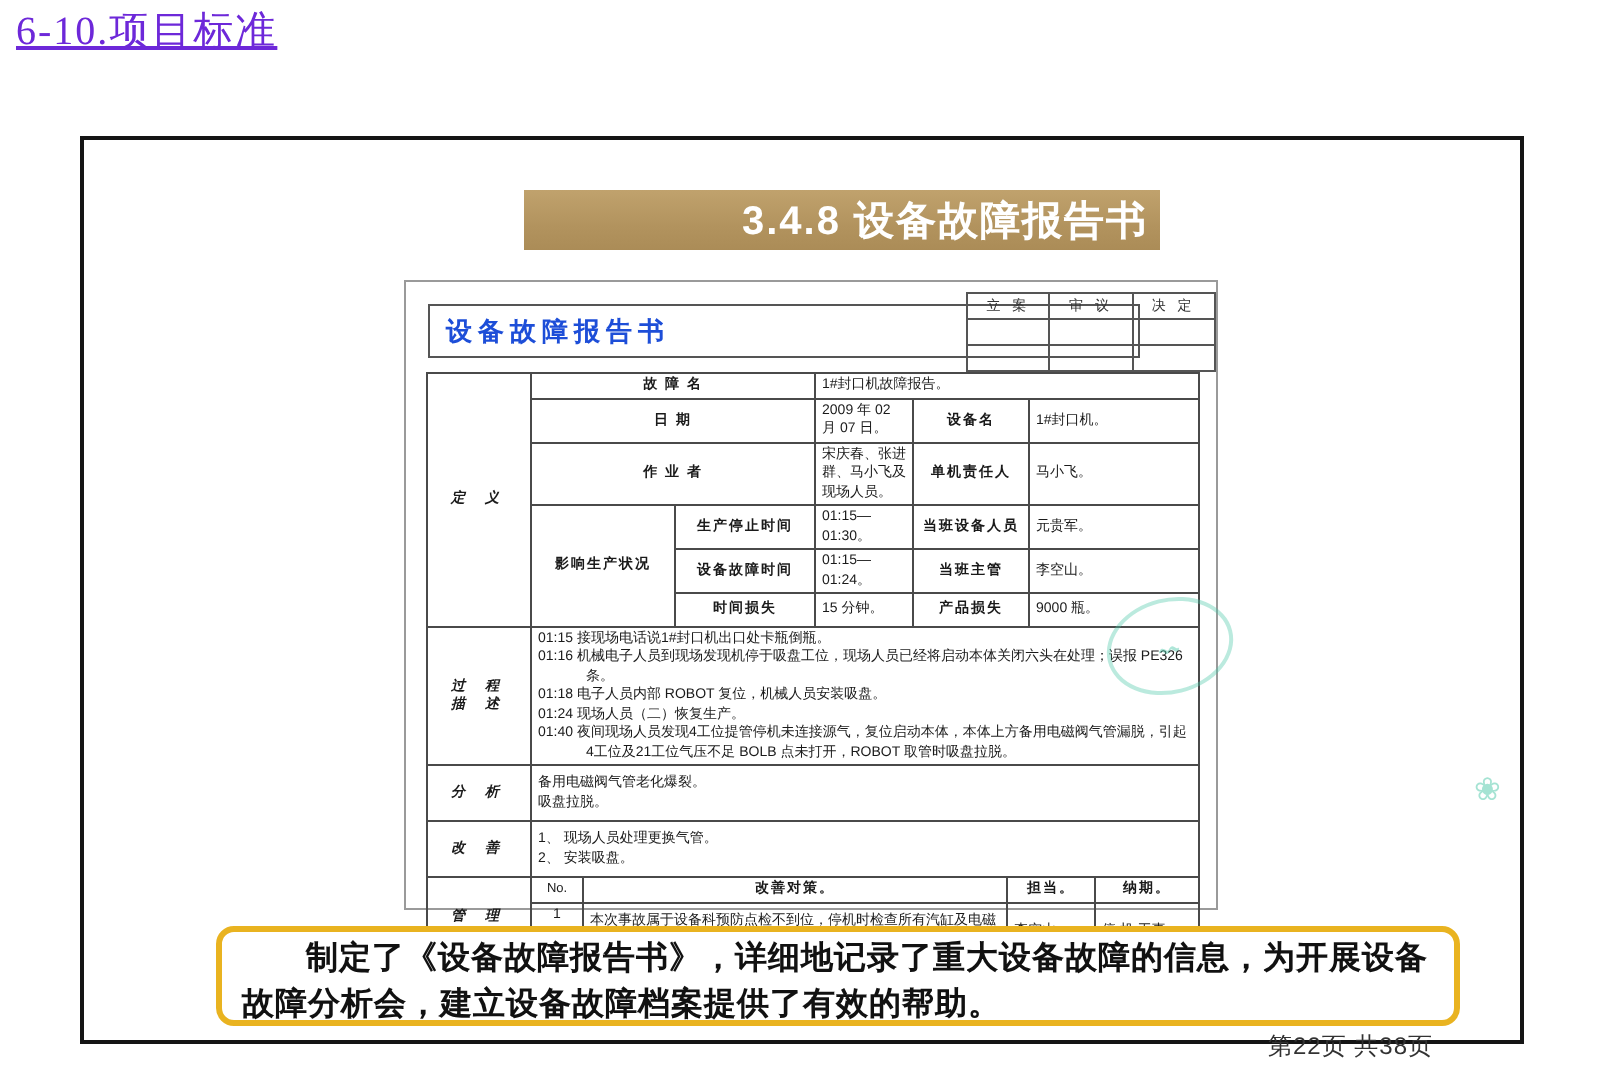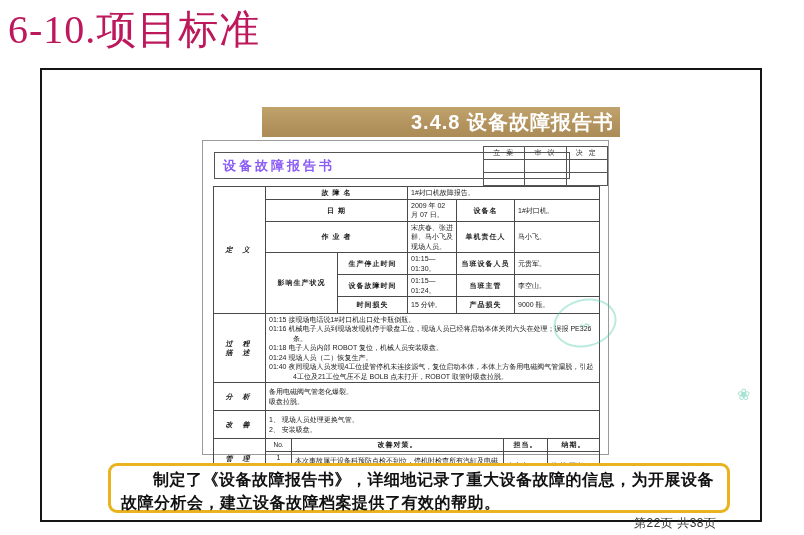--- a/index.html
+++ b/index.html
@@ -2,42 +2,43 @@
 <html><head>
 <meta charset="utf-8">
 <style>
   html,body{margin:0;padding:0;}
   body{
     width:804px;height:535px;position:relative;overflow:hidden;
     background:#ffffff;font-family:"Liberation Sans",sans-serif;
   }
   .page-title{
     position:absolute;left:8px;top:2px;
-    font-family:"Liberation Serif",serif;font-size:40px;color:#be185d;
+    font-family:"Liberation Serif",serif;font-size:20px;color:#6d28d9;
     letter-spacing:1px;
+    text-decoration:underline;
   }
   .content-box{
     position:absolute;left:40px;top:68px;width:718px;height:450px;
     border:2px solid #151515;background:#fff;
   }
   .banner{
-    position:absolute;left:262px;top:95px;width:358px;height:30px;
+    position:absolute;left:262px;top:95px;width:318px;height:30px;
     background:linear-gradient(180deg,#c0a26d 0%,#b2935e 60%,#ab8c57 100%);
     color:#fff;font-weight:bold;font-size:20px;letter-spacing:1px;
     display:flex;align-items:center;justify-content:flex-end;
-    padding-right:6px;box-sizing:border-box;margin-top:12px;
+    padding-right:6px;box-sizing:border-box;
   }
   .formdoc{
     position:absolute;left:202px;top:140px;width:407px;height:315px;
     background:#fff;border:1px solid #9a9a9a;box-sizing:border-box;
   }
   .form-title{
     position:absolute;left:11px;top:11px;width:356px;height:27px;
     border:1px solid #555;box-sizing:border-box;
-    color:#8b5cf6;font-weight:bold;font-size:13px;line-height:25px;
+    color:#1d4ed8;font-weight:bold;font-size:13px;line-height:25px;
     padding-left:8px;letter-spacing:3px;
   }
   table.approval{position:absolute;left:280px;top:5px;border-collapse:collapse;}
   table.approval td{
     border:1px solid #555;width:41px;height:12px;padding:0;
     font-size:7px;color:#333;text-align:center;letter-spacing:2px;
   }
   table.maintbl{
     position:absolute;left:10px;top:45px;width:386px;
     border-collapse:collapse;table-layout:fixed;

